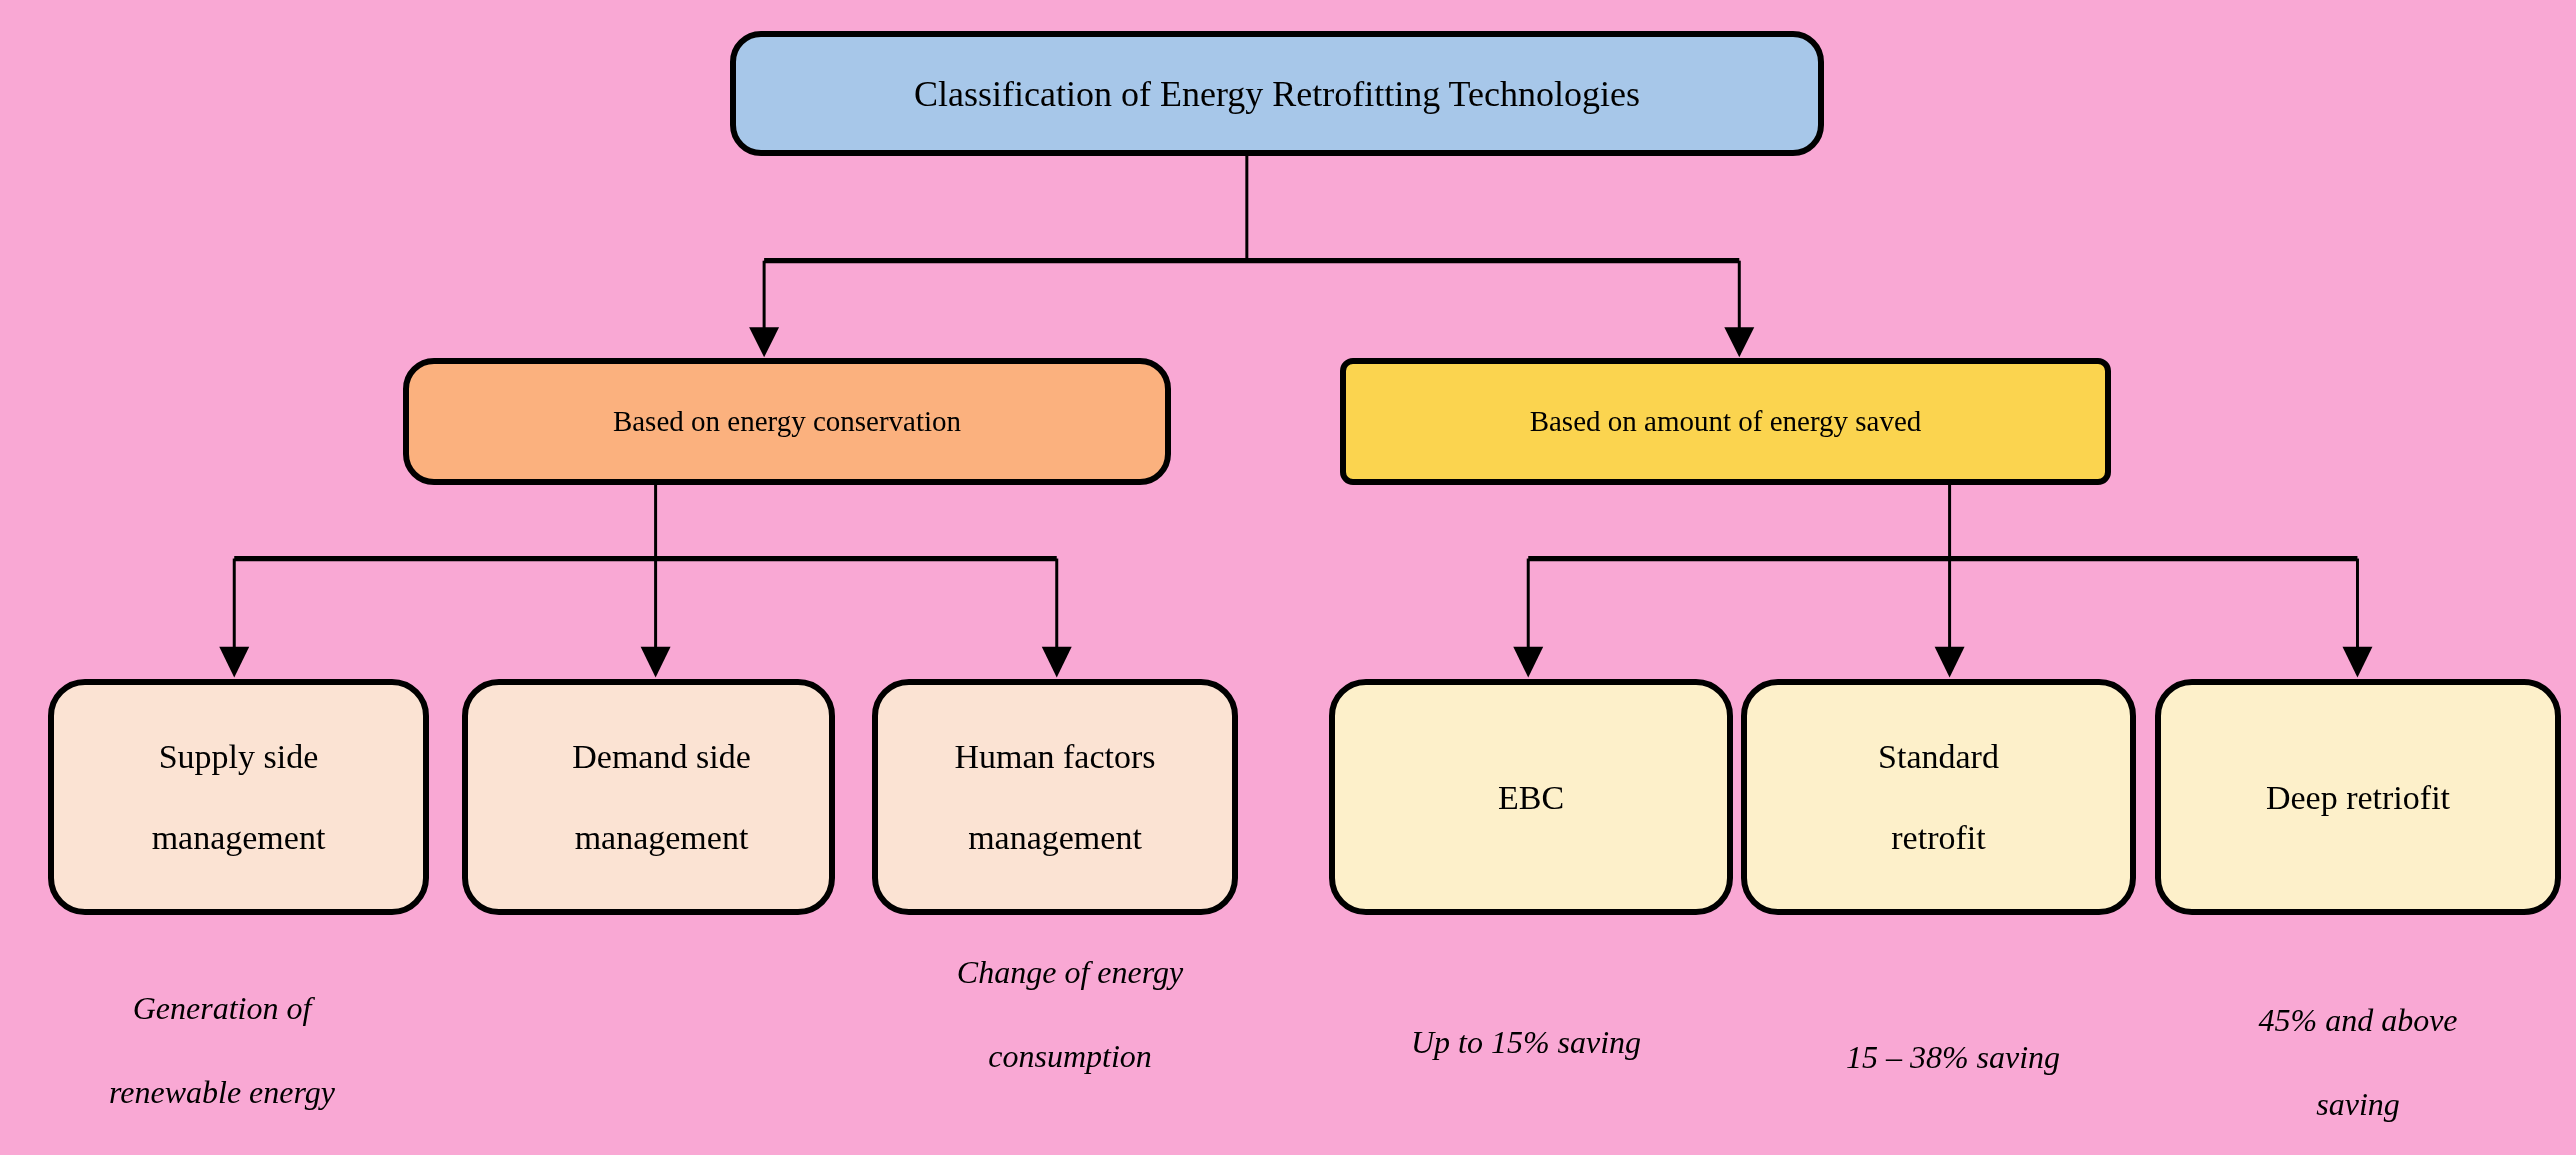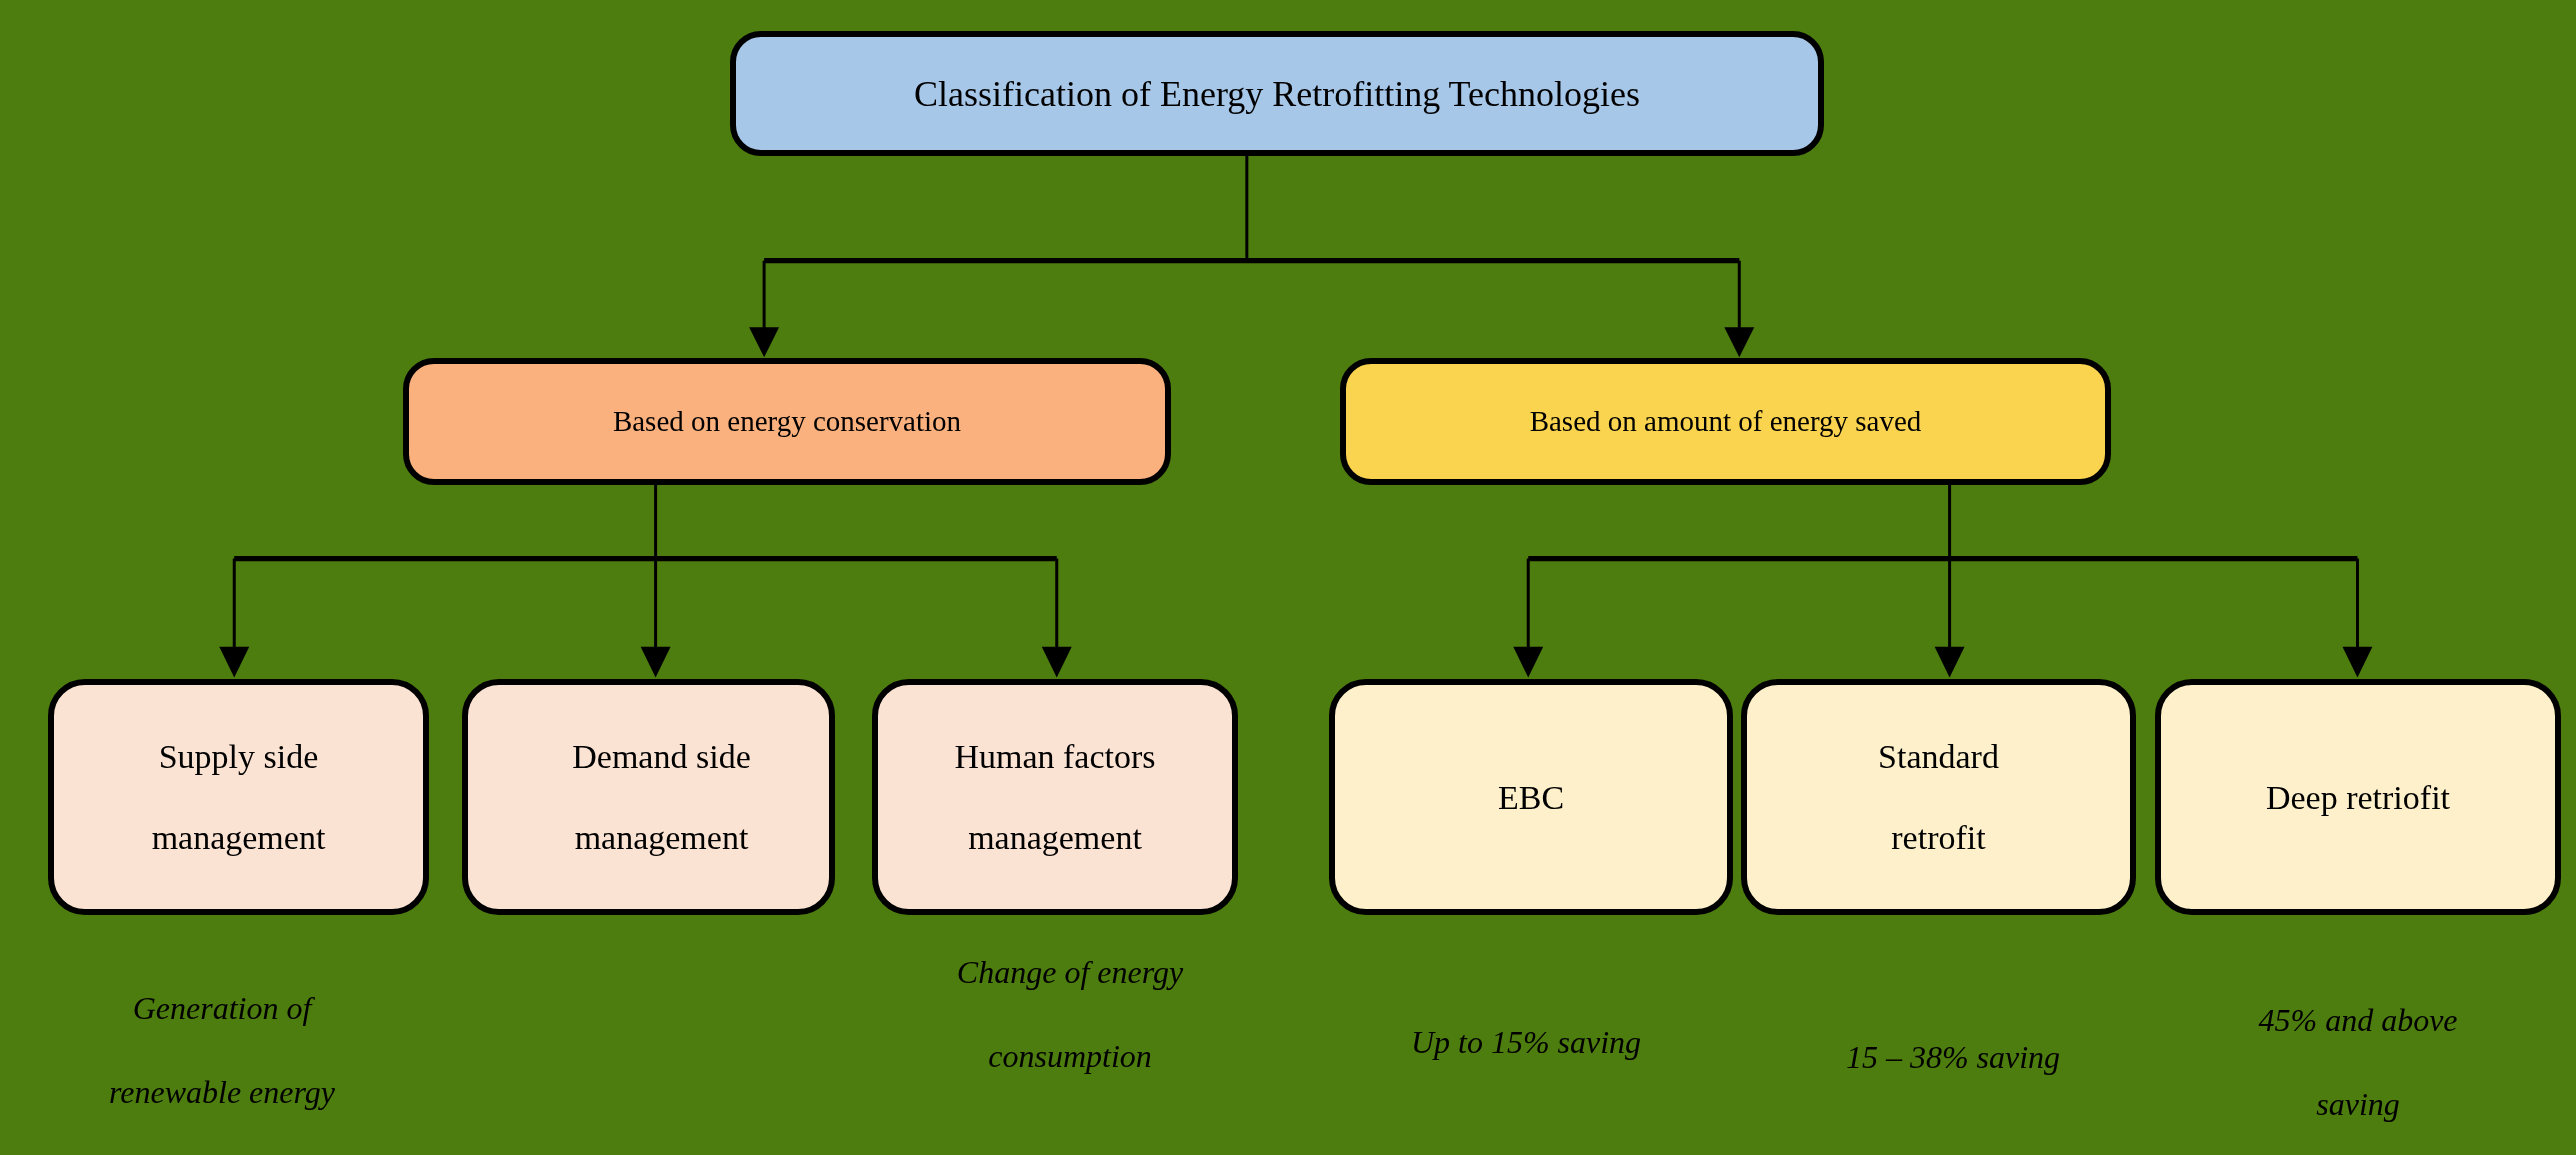--- a/index.html
+++ b/index.html
@@ -1,20 +1,20 @@
 <!DOCTYPE html>
 <html style="font-size:12px"><head>
 <meta charset="utf-8">
 <style>
   html, body { margin: 0; padding: 0; background: #ffffff; }
   .canvas {
     position: relative;
     width: 2576px;
     height: 1156px;
-    background: #4d7c0f;
+    background: #f9a8d4;
     font-family: "Liberation Serif", "DejaVu Serif", serif;
     color: #000000;
     overflow: hidden;
   }
   svg.connectors {
     position: absolute;
     left: 0; top: 0;
     width: 2576px; height: 1156px;
     pointer-events: none;
   }
@@ -98,21 +98,21 @@
     <line x1="2605" y1="746" x2="2605" y2="868" stroke="#000" stroke-width="4"></line>
     <polygon points="2605,905 2585,864 2625,864" fill="#000"></polygon>
     <line x1="3150" y1="746" x2="3150" y2="868" stroke="#000" stroke-width="4"></line>
     <polygon points="3150,905 3130,864 3170,864" fill="#000"></polygon>
   </svg>
 
   <div class="node node-root" style="background-color: rgb(167, 199, 233);">Classification of Energy Retrofitting Technologies</div>
 
   <div class="node node-branch node-branch-1" style="background-color: rgb(251, 177, 126);">Based on energy conservation</div>
 
-  <div class="node node-branch node-branch-2" style="background-color: rgb(251, 212, 79);">Based on amount of energy saved</div>
+  <div class="node node-branch node-branch-2" style="background-color: rgb(251, 212, 79); border-radius: 13px;">Based on amount of energy saved</div>
 
   <div class="node node-child node-child-1" style="background-color: rgb(251, 227, 211);">Supply side
 management</div>
 
   <div class="node node-child node-child-2" style="background-color: rgb(251, 227, 211); padding-left: 26px;">Demand side
 management</div>
 
   <div class="node node-child node-child-3" style="background-color: rgb(251, 227, 211);">Human factors
 management</div>
 

